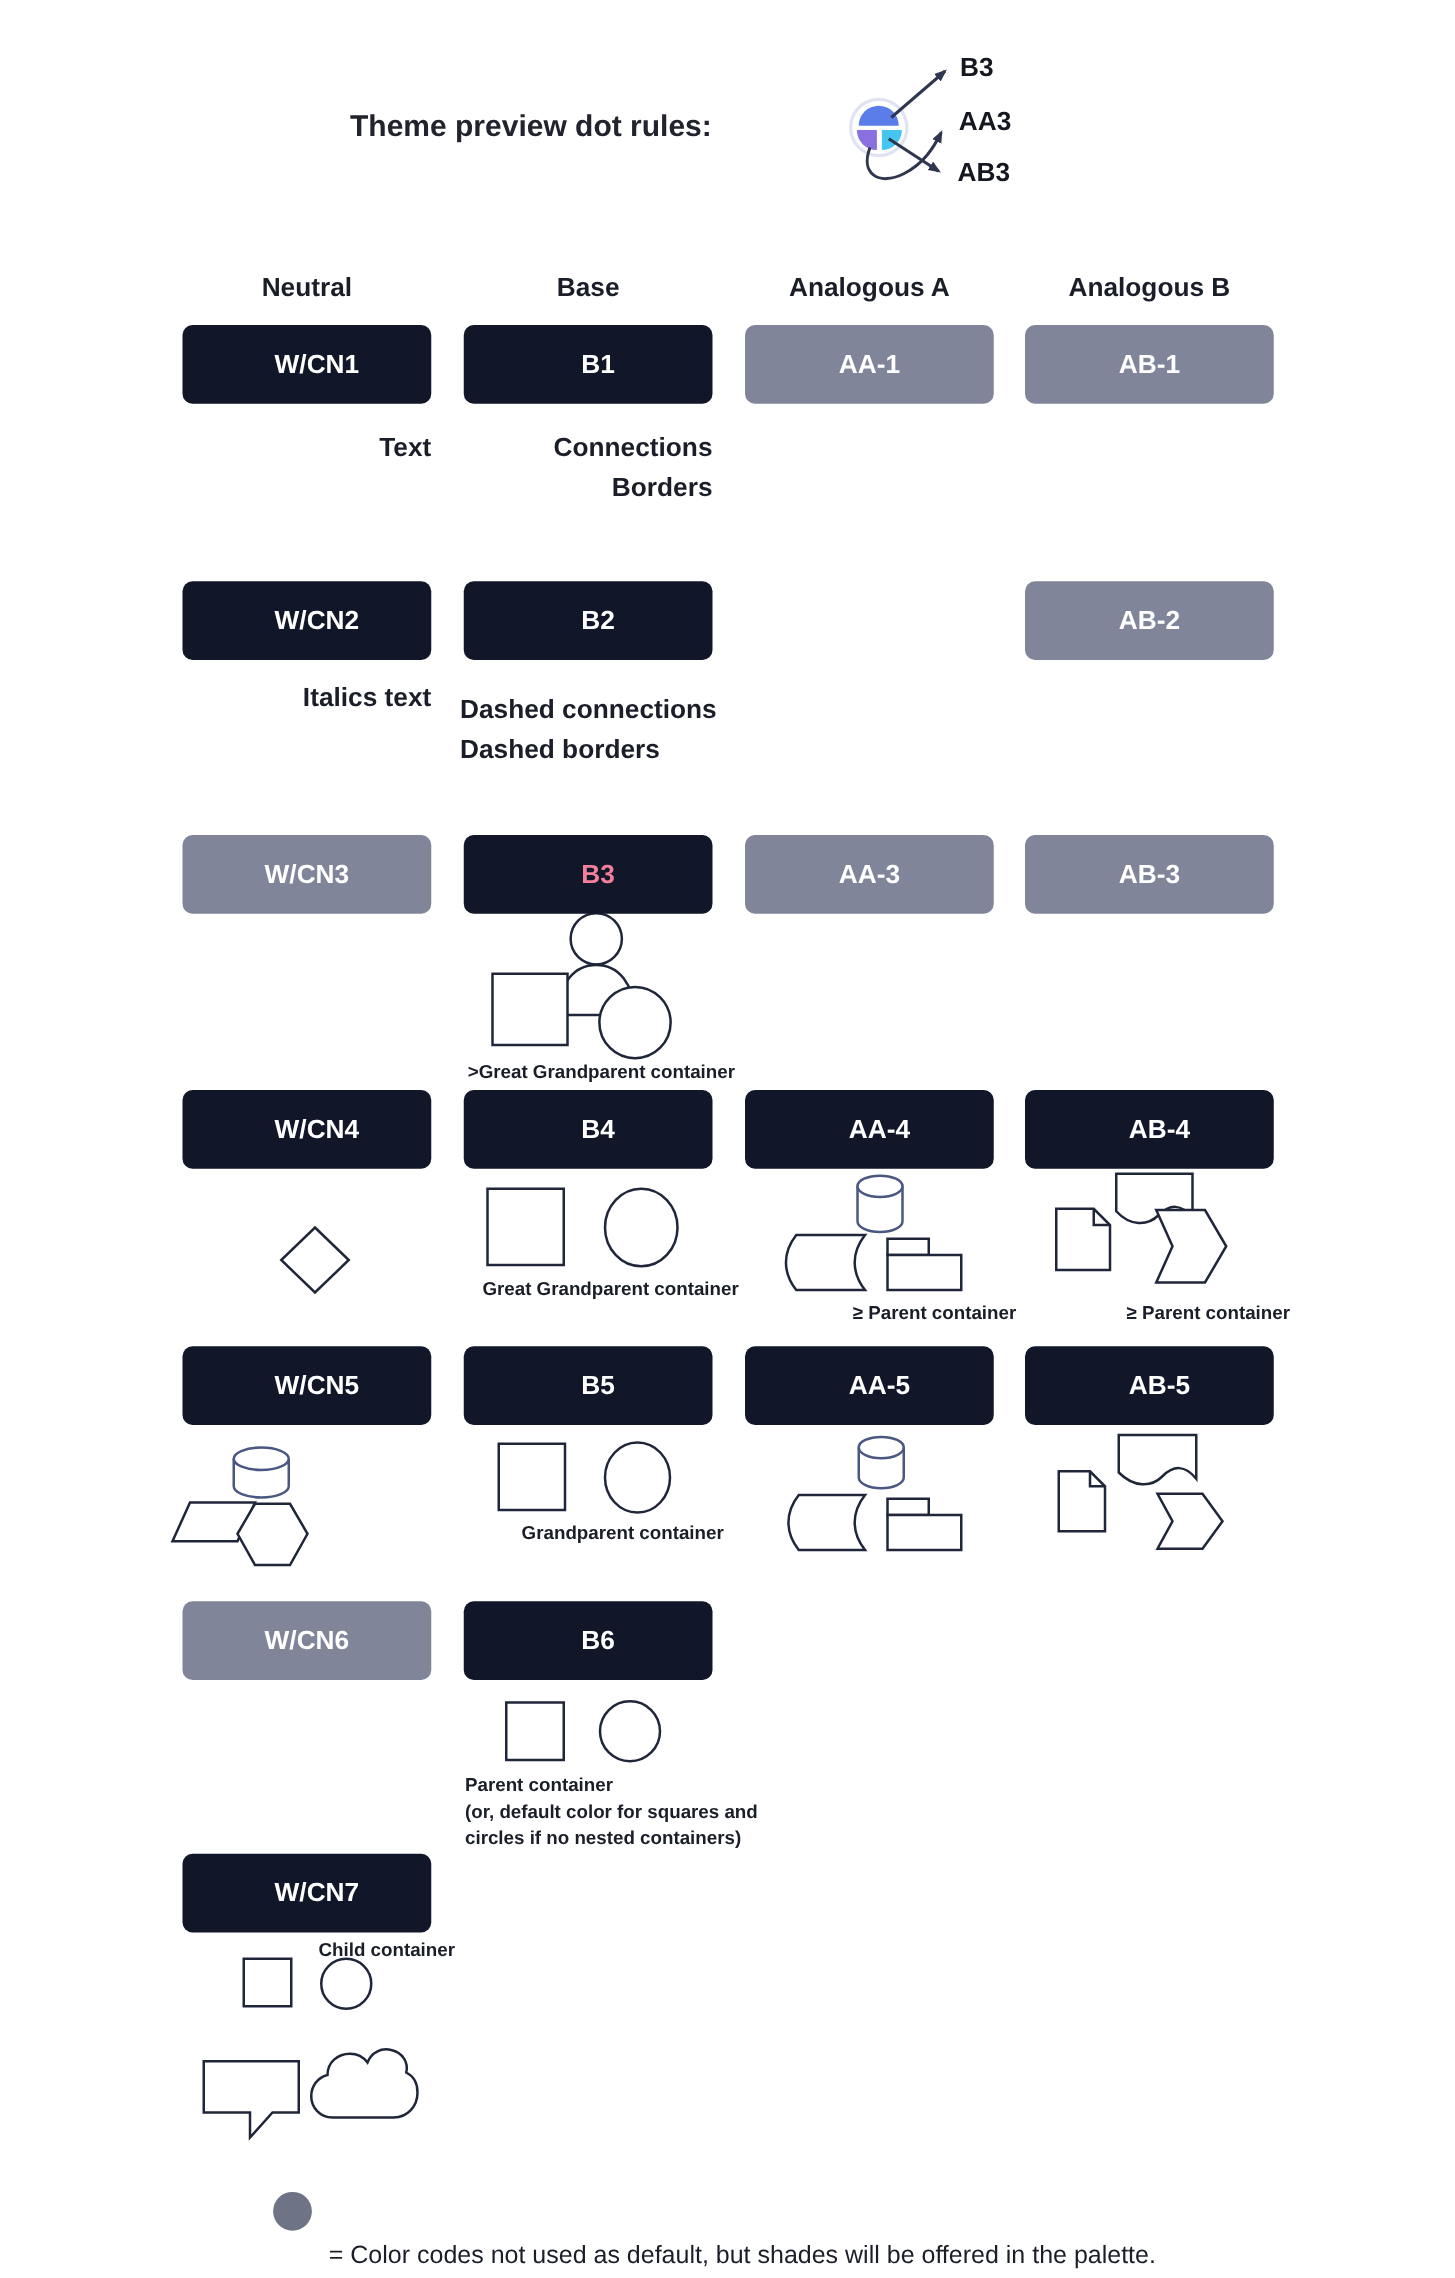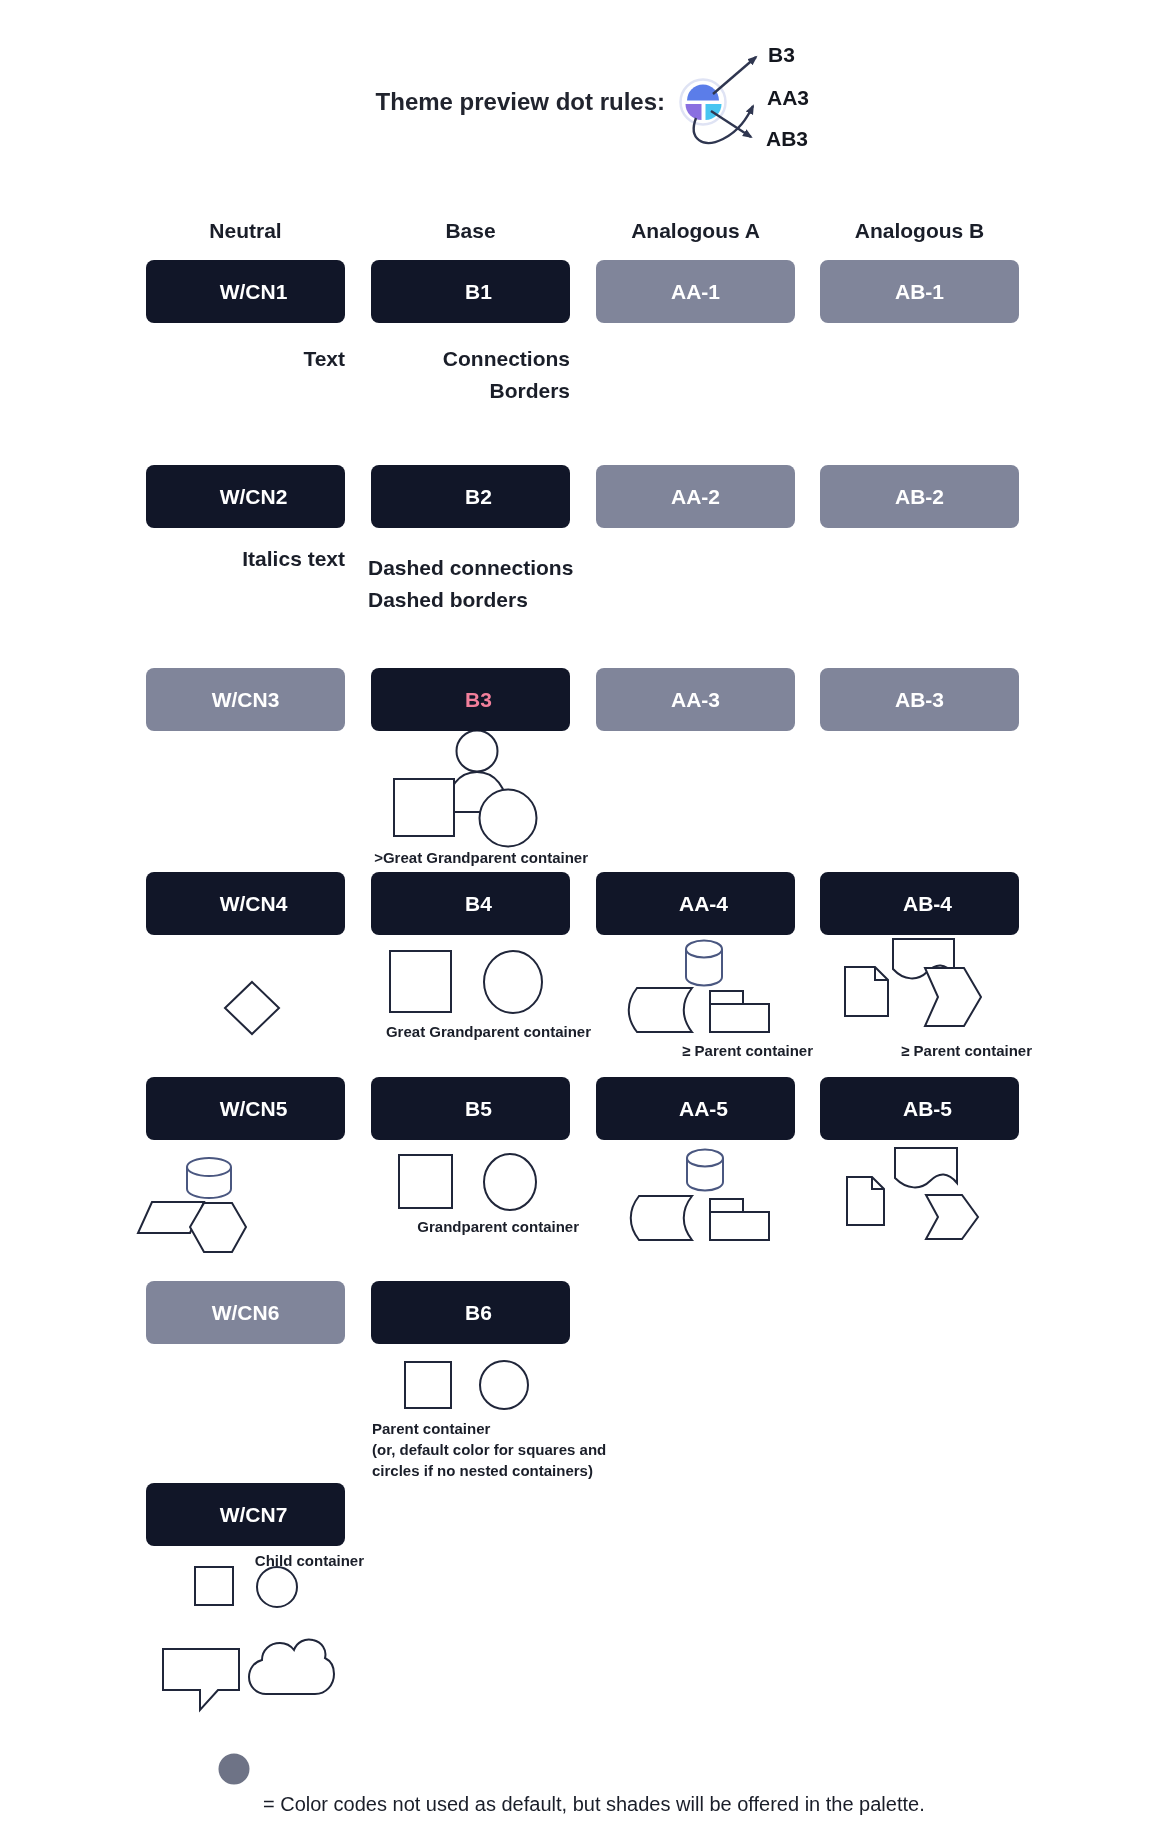--- a/index.html
+++ b/index.html
@@ -1,20 +1,20 @@
 <!DOCTYPE html>
 <html><head>
 <meta charset="utf-8">
 <style>
   * { margin:0; padding:0; box-sizing:border-box; }
   body { font-family:"Liberation Sans", sans-serif; background:#ffffff; }
   .canvas { position:relative; width:1164px; height:1822px; background:#ffffff; overflow:hidden; }
   .shape-layer { position:absolute; left:0; top:0; }
 
-  .title { position:absolute; left:280px; top:88px; width:385px; text-align:right;
+  .title { position:absolute; left:280px; top:88px; width:385px; 
            font-size:24px; font-weight:600; color:#21242e; }
 
   .dotlbl { position:absolute; font-size:21px; font-weight:600; color:#14171f; }
 
   .hdr { position:absolute; top:219px; width:199px; text-align:center;
          font-size:21px; font-weight:bold; color:#1a1e29; }
 
   .swatch { position:absolute; width:199px; height:63px; border-radius:8px;
             display:flex; align-items:center; justify-content:center;
             font-size:21px; font-weight:bold; color:#ffffff; }
@@ -162,21 +162,20 @@
   <div class="swatch gray c3 r1">AA-1</div>
   <div class="swatch gray c4 r1">AB-1</div>
   <div class="cap cap-lg ctr" style="left:146px; top:343px; width:199px;">Text</div>
   <div class="cap cap-lg ctr" style="left:371px; top:343px; width:199px;">
     <div>Connections</div>
     <div>Borders</div>
   </div>
 
   <div class="swatch dark c1 r2">W/CN2</div>
   <div class="swatch dark c2 r2">B2</div>
-  <div class="swatch gray c3 r2">AA-2</div>
   <div class="swatch gray c4 r2">AB-2</div>
   <div class="cap cap-lg ctr" style="left:146px; top:543px; width:199px;">Italics text</div>
   <div class="cap cap-lg" style="left:368px; top:552px; width:260px;">
     <div>Dashed connections</div>
     <div>Dashed borders</div>
   </div>
 
   <div class="swatch gray c1 r3">W/CN3</div>
   <div class="swatch dark c2 r3">
     <span class="pink-label">B3</span>

